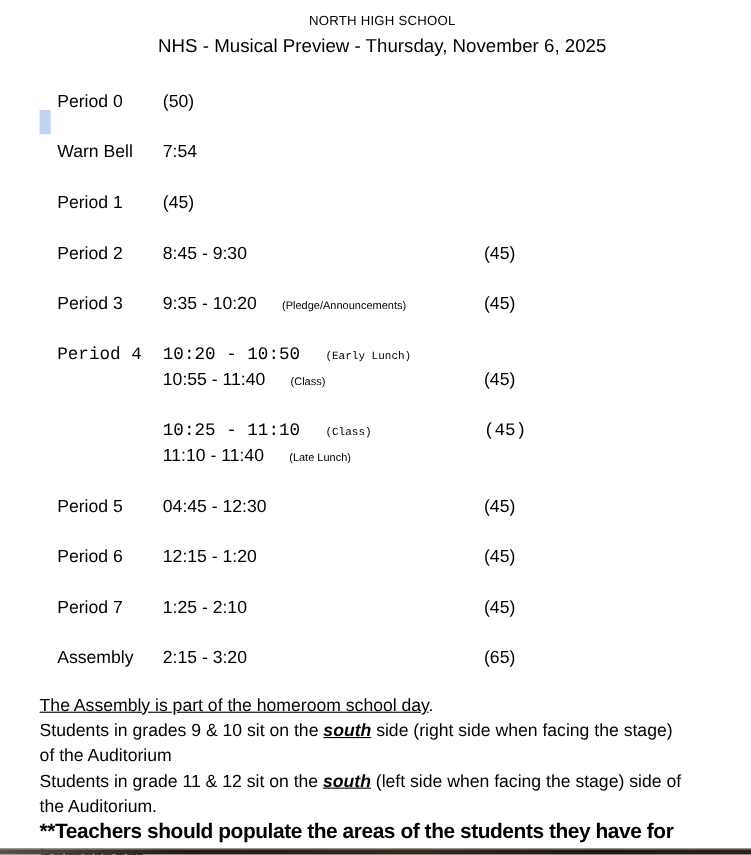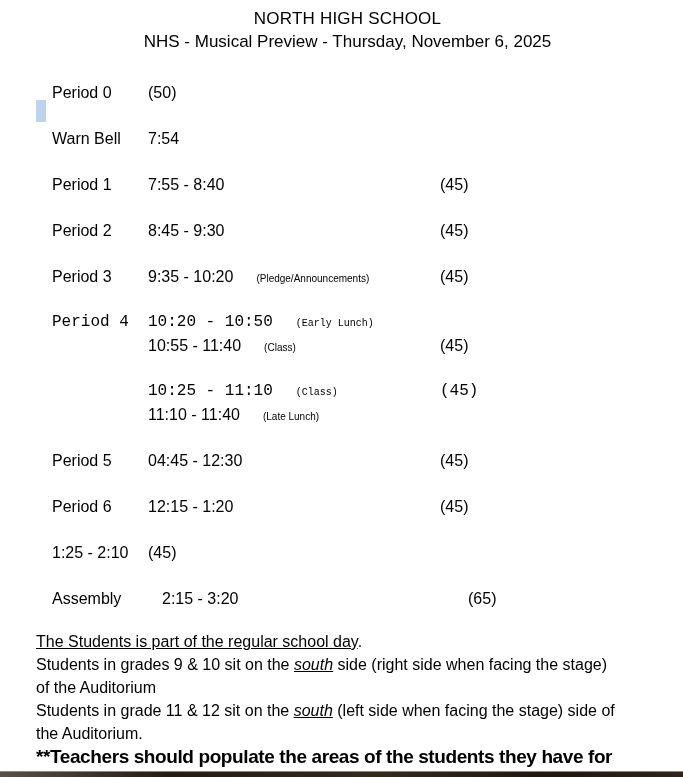--- a/index.html
+++ b/index.html
@@ -6,45 +6,45 @@
   html, body { margin: 0; padding: 0; }
   body {
     width: 683px; height: 777px;
     background: #ffffff;
     color: #000000;
     font-family: "Liberation Sans", sans-serif;
     position: relative;
     overflow: hidden;
   }
   .header { text-align: center; padding-top: 8px; padding-left: 12px; }
-  .title { font-size: 17px; line-height: 22px; letter-spacing: 0.2px; }
+  .title { font-size: 12px; line-height: 22px; letter-spacing: 0.2px; }
   .subtitle { font-size: 17px; line-height: 23px; }
 
   .schedule { position: relative; margin-top: 28px; padding-left: 52px; font-size: 16px; }
   .row {
     display: grid;
     grid-template-columns: 96px 292px 60px;
     height: 23px; line-height: 23px;
     margin-bottom: 23px;
     white-space: nowrap;
   }
   .row.tight { margin-bottom: 0; font-family: Liberation Mono, monospace; }
-  .row.last { margin-bottom: 0; gap: 14px; }
+  .row.last { margin-bottom: 0; }
   .note { font-size: 10px; margin-left: 23px; }
   .sel {
     position: absolute;
     left: 36px; top: 19px;
     width: 10px; height: 22px;
     background: #bdd3f0;
   }
 
   .footer { margin: 20px 0 0 36px; font-size: 16px; line-height: 23px; }
   .footer p { margin: 0; }
   .u { text-decoration: underline; }
-  .side-word { font-weight: normal; font-style: italic; text-decoration: underline; }
+  .side-word { font-weight: bold; font-style: italic; text-decoration: underline; }
   .teachers {
     margin-top: 12px;
     font-weight: bold;
     font-size: 19px;
     letter-spacing: -0.4px;
   }
   .bottom-strip {
     position: absolute;
     left: 0; top: 771px;
     width: 683px; height: 6px;
@@ -71,21 +71,20 @@
     </div>
 
     <div class="row">
       <span>Warn Bell</span>
       <span>7:54</span>
       <span></span>
     </div>
 
     <div class="row">
       <span>Period 1</span>
-      <span>7:55 - 8:40</span>
       <span>(45)</span>
     </div>
 
     <div class="row">
       <span>Period 2</span>
       <span>8:45 - 9:30</span>
       <span>(45)</span>
     </div>
 
     <div class="row">
@@ -124,33 +123,34 @@
       <span>(45)</span>
     </div>
 
     <div class="row">
       <span>Period 6</span>
       <span>12:15 - 1:20</span>
       <span>(45)</span>
     </div>
 
     <div class="row">
+      <span>Period 7</span>
       <span>1:25 - 2:10</span>
       <span>(45)</span>
     </div>
 
     <div class="row last">
       <span>Assembly</span>
       <span>2:15 - 3:20</span>
       <span>(65)</span>
     </div>
   </div>
 
   <div class="footer">
-    <p><span class="u">The Students is part of the regular school day</span><span>.</span></p>
+    <p><span class="u">The Assembly is part of the homeroom school day</span><span>.</span></p>
     <p><span>Students in grades 9 &amp; 10 sit on the </span><span class="side-word">south</span><span> side (right side when facing the stage)</span><br><span>of the Auditorium</span></p>
     <p><span>Students in grade 11 &amp; 12 sit on the </span><span class="side-word">south</span><span> (left side when facing the stage) side of</span><br><span>the Auditorium.</span></p>
     <p class="teachers">**Teachers should populate the areas of the students they have for homeroom</p>
   </div>
 
   <div class="bottom-strip"></div>
 
 </div>
 
 </body></html>

